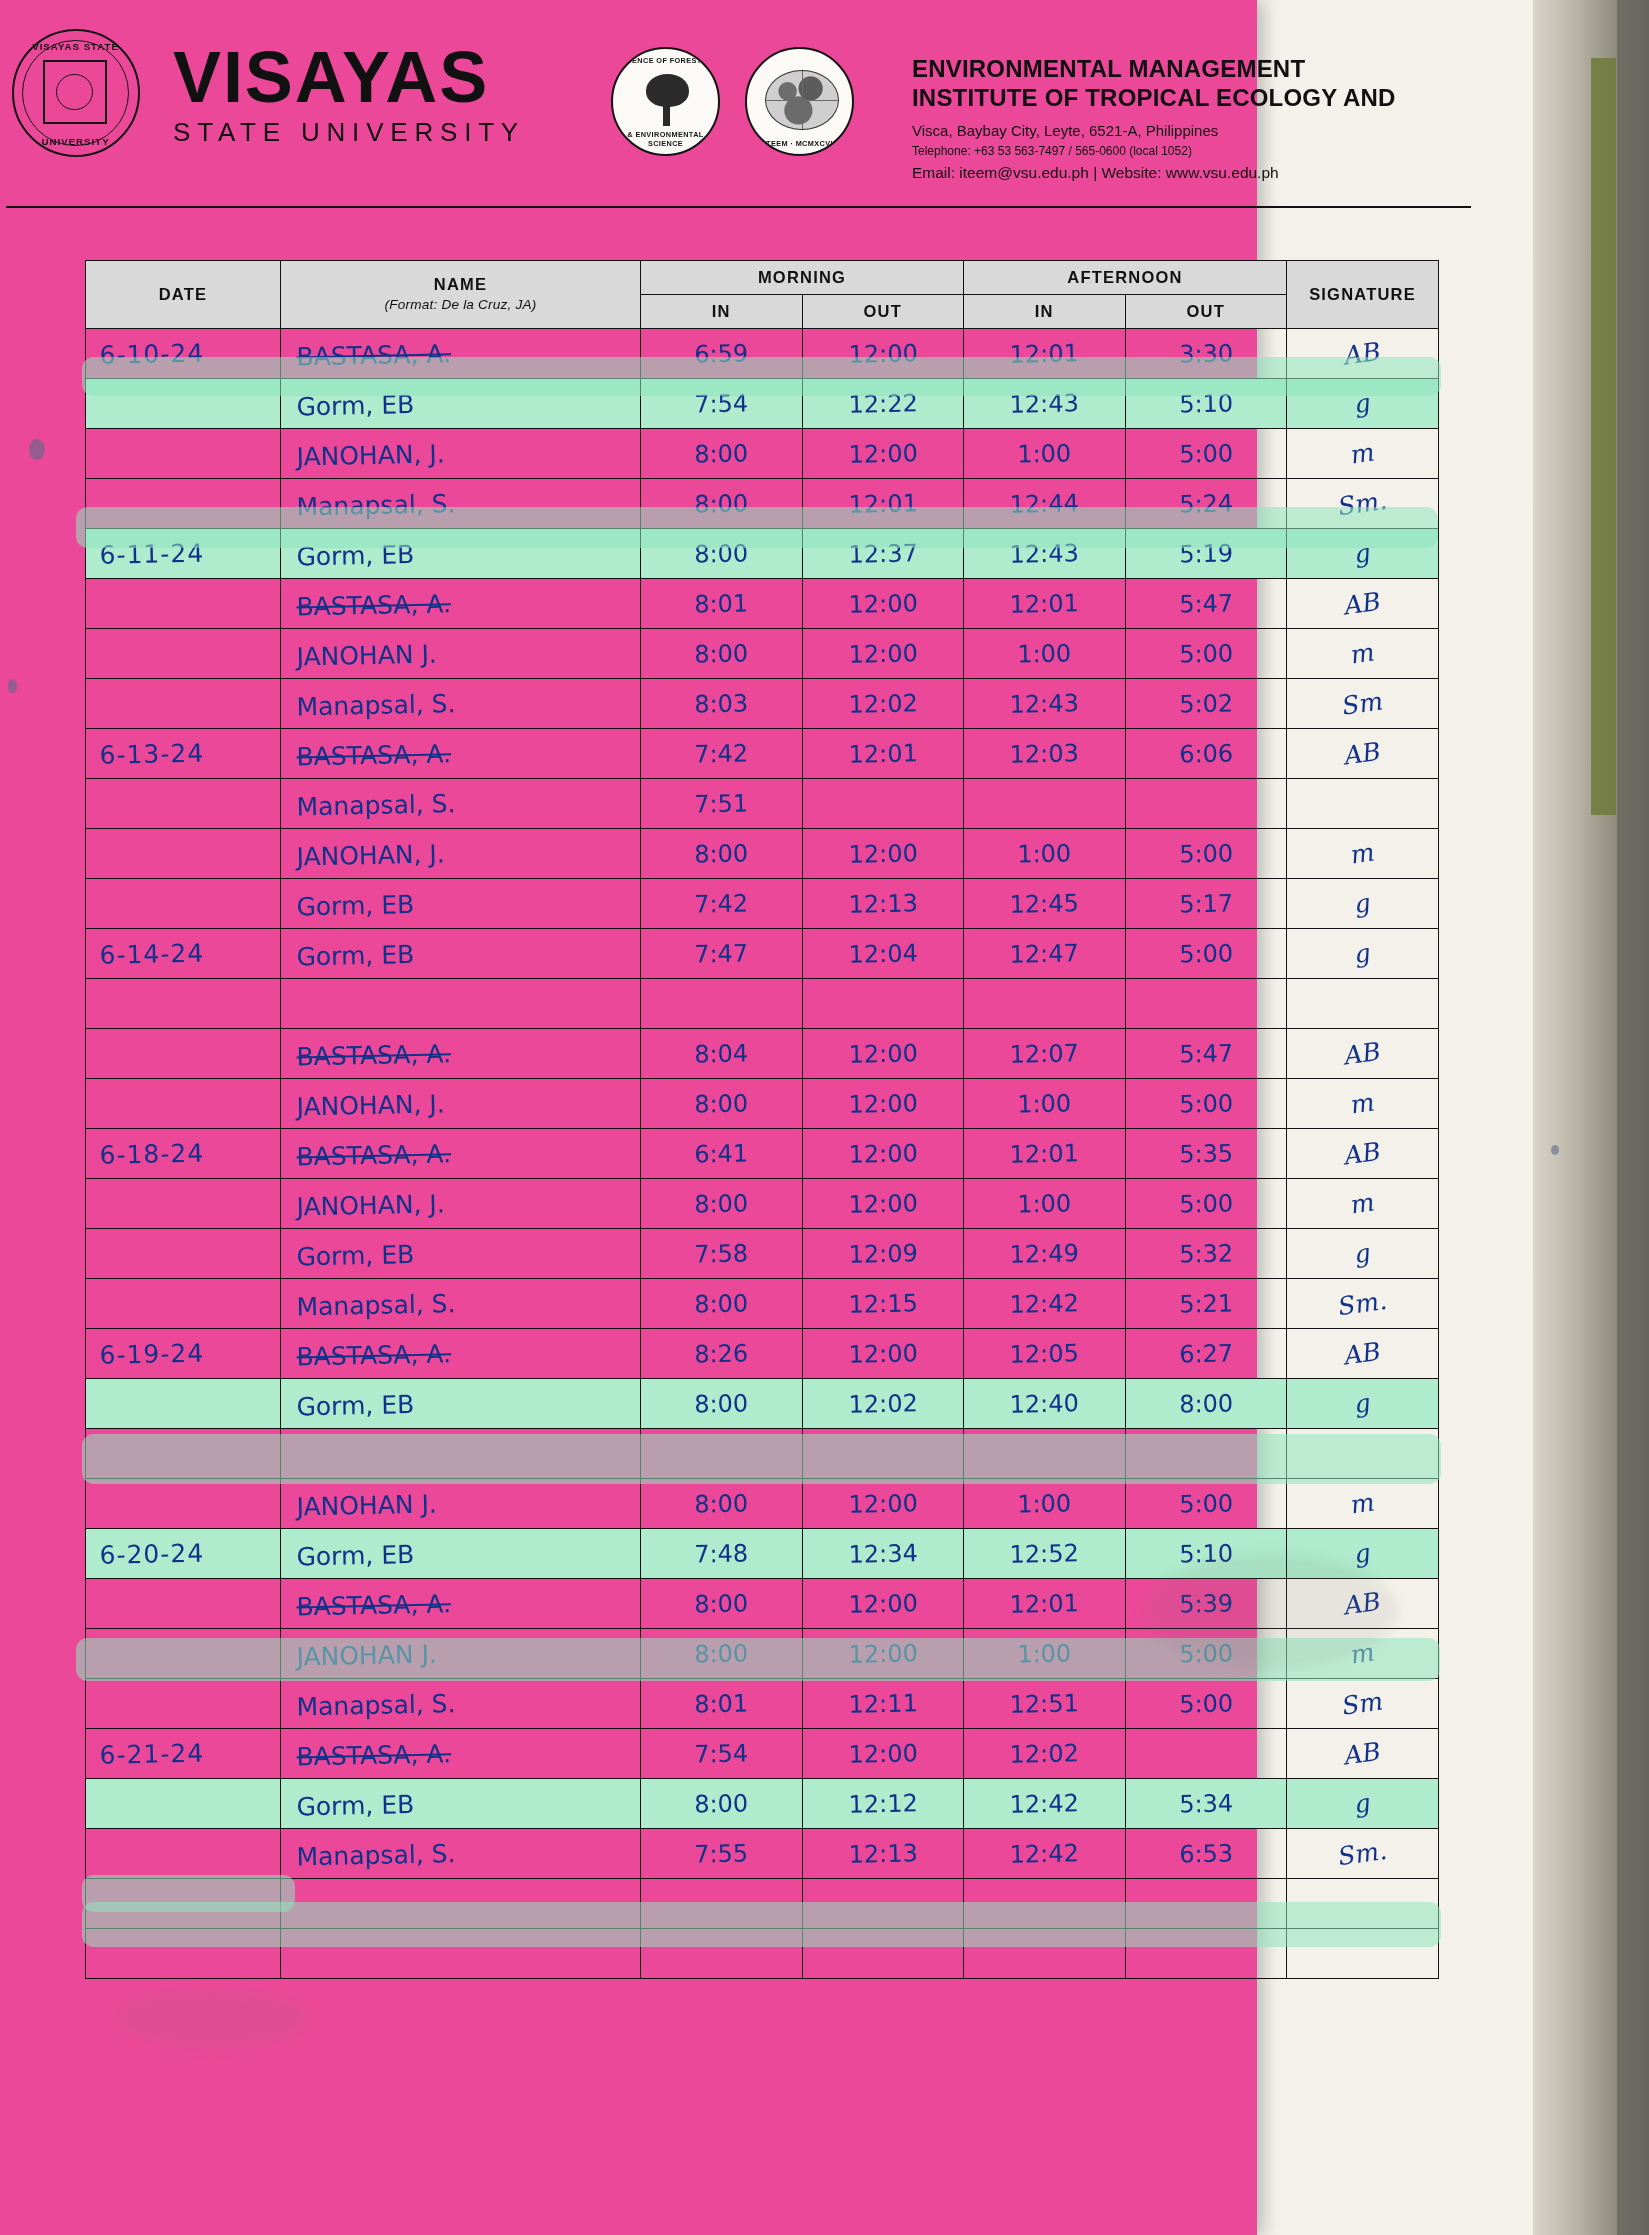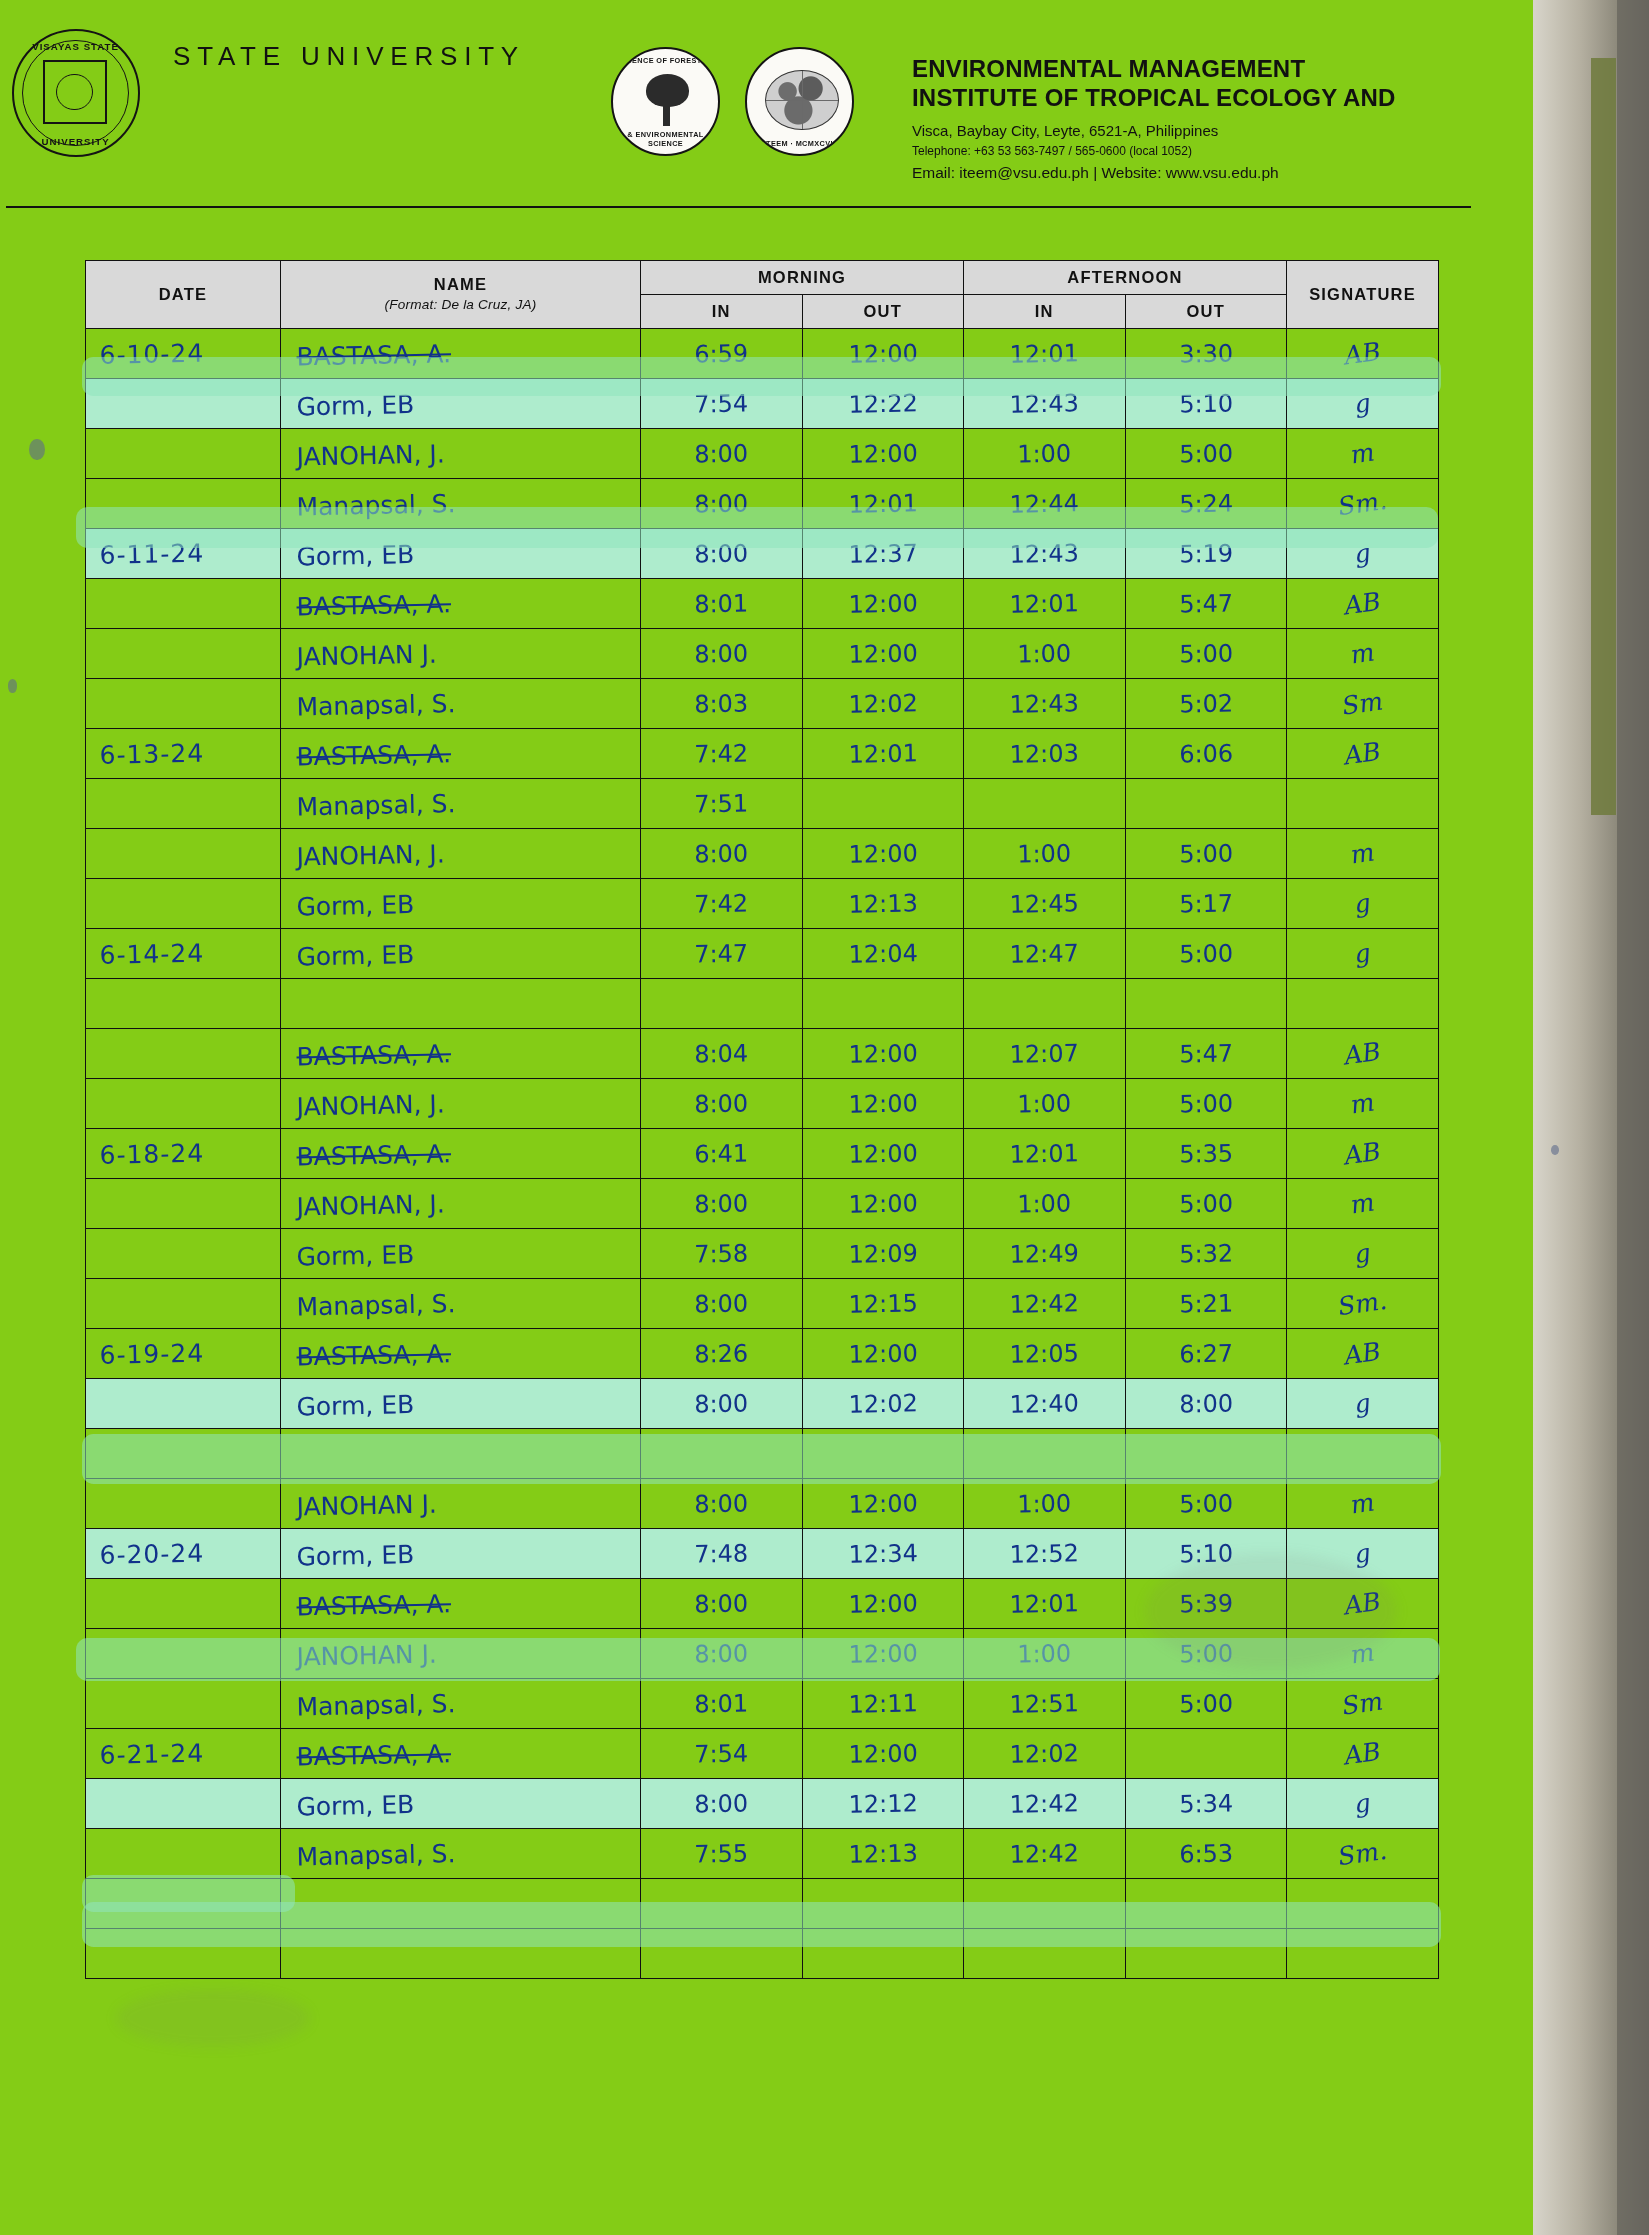--- a/index.html
+++ b/index.html
@@ -17,23 +17,23 @@
     position: relative;
     width: 1650px;
     height: 2236px;
     background: #f3f1ea;
     overflow: hidden;
   }
   
   .sheet {
     position: absolute;
     left: 0; top: 0;
-    width: 1533px;
+    width: 1257px;
     height: 2236px;
-    background: #84cc16;
+    background: #ec4899;
     box-shadow: 5.8px 0 17.5px rgba(0,0,0,0.25);
   }
   .paper-edge {
     position: absolute;
     left: 1533px; top: 0;
     width: 116px; height: 2236px;
     background: linear-gradient(90deg,#d8d5cb 0%, #c9c5b8 18%, #b6b1a2 40%, #8e8a7c 72%, #75726a 100%);
   }
   .edge-green {
     position: absolute;
@@ -301,20 +301,21 @@
 
     <div class="header">
 
       <div class="logo-seal">
         <div class="seal-text-top">VISAYAS STATE</div>
         <div class="seal-inner"></div>
         <div class="seal-text-bottom">UNIVERSITY</div>
       </div>
 
       <div class="wordmark">
+        <div class="big">VISAYAS</div>
         <div class="sub">STATE UNIVERSITY</div>
       </div>
 
       <div class="badge badge1">
         <div class="ring-text t">SCIENCE OF FORESTRY</div>
         <div class="tree">
           <div class="canopy"></div>
             <div class="trunk"></div>
         </div>
         <div class="ring-text b">&amp; ENVIRONMENTAL SCIENCE</div>

